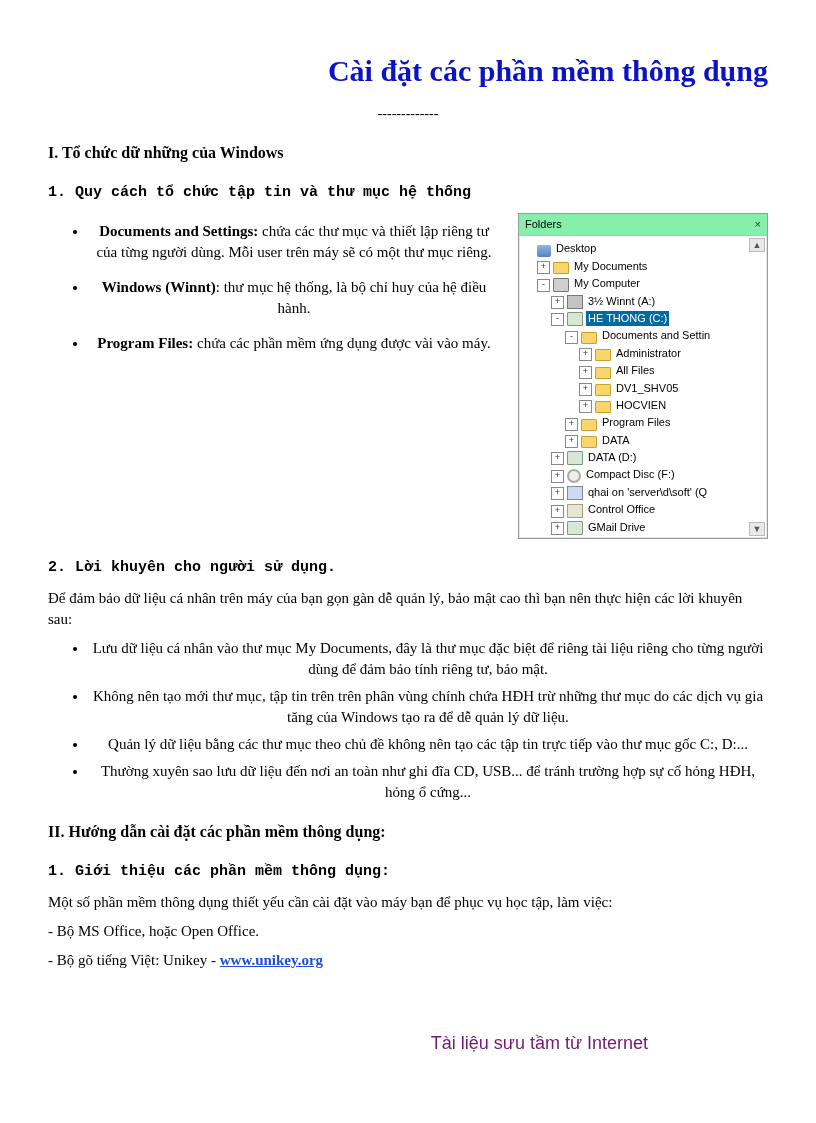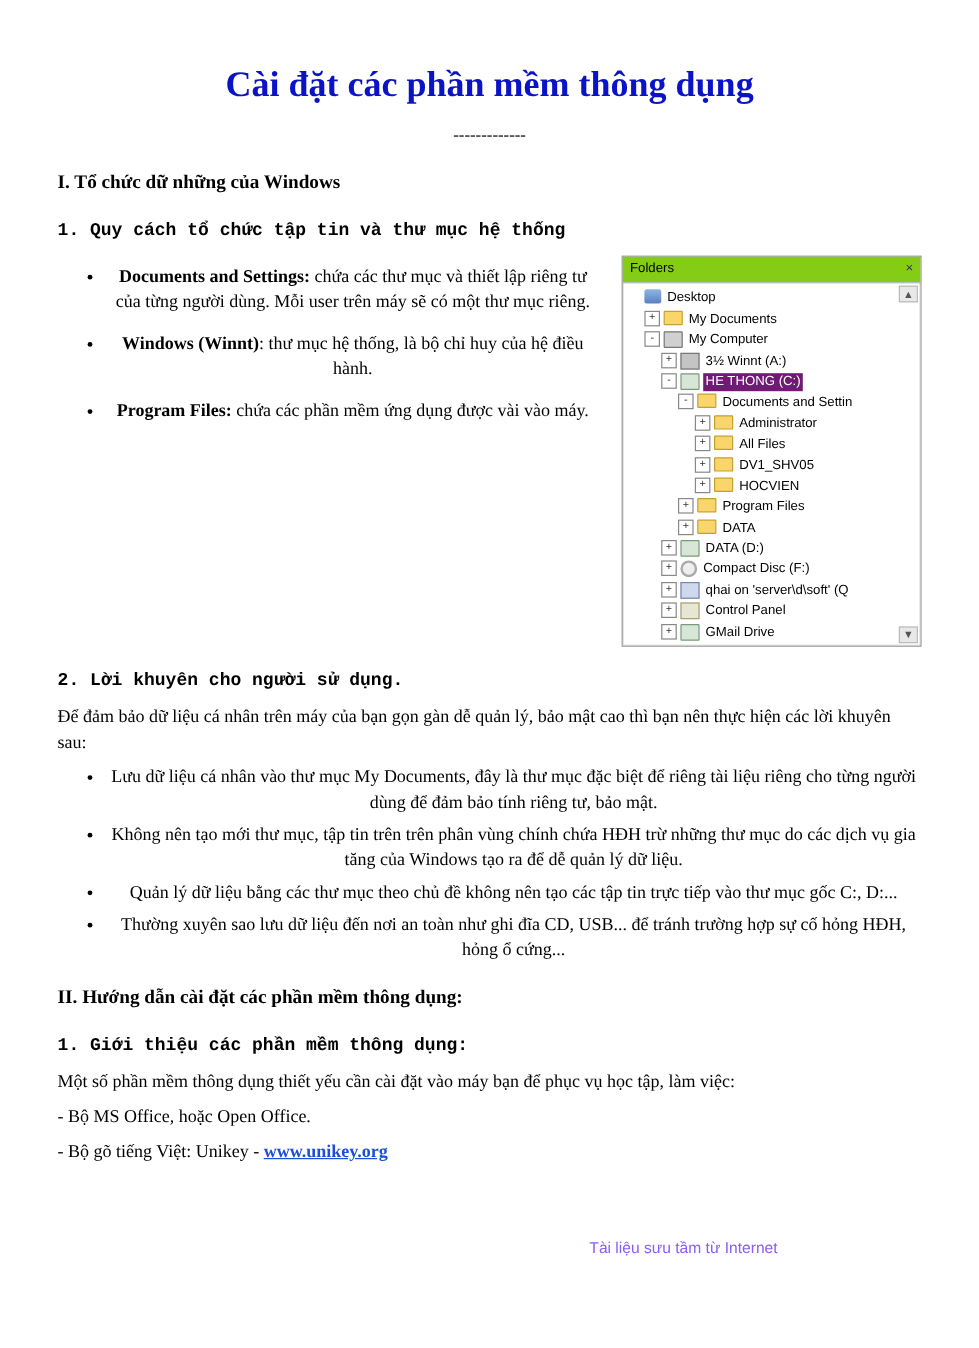--- a/index.html
+++ b/index.html
@@ -10,21 +10,21 @@
     padding: 50px 48px 30px 48px;
     width: 816px;
     box-sizing: border-box;
     color: #000;
     background: #fff;
   }
   h1.title {
     color: #0b13c6;
     font-size: 30px;
     font-weight: bold;
-    text-align: center;
+    text-align: right;
     margin: 0 0 12px 0;
   }
   .divider {
     text-align: center;
     margin-bottom: 18px;
     font-size: 14px;
   }
   h2.section {
     font-size: 16px;
     font-weight: bold;
@@ -47,21 +47,21 @@
     background: #fff;
     font-family: "Tahoma", sans-serif;
     font-size: 11px;
     color: #000;
     box-shadow: 0 0 0 1px #e5e5e5 inset;
   }
   .folders-header {
     display: flex;
     justify-content: space-between;
     align-items: center;
-    background: #84cc16;
+    background: #86efac;
     border-bottom: 1px solid #bdbdbd;
     padding: 3px 6px;
     gap: 28px;
   }
   .folders-title { font-weight: normal; font-size: 11px; }
   .folders-close {
     font-family: Arial, sans-serif;
     font-size: 11px;
     cursor: pointer;
     color: #333;
@@ -78,28 +78,28 @@
     background: #e8e8e8;
     border: 1px solid #bbb;
     width: 14px;
     text-align: center;
     line-height: 12px;
   }
   .scroll-up { top: 2px; }
   .scroll-down { bottom: 2px; }
   .node {
     display: flex;
-    align-items: flex-start;
+    align-items: flex-end;
     padding: 1px 0;
     white-space: nowrap;
     overflow: hidden;
   }
   .node .label { padding: 0 2px; }
   .node .label.selected {
-    background: #701a75;
+    background: #0369a1;
     color: #fff;
   }
   .exp {
     display: inline-block;
     width: 11px;
     height: 11px;
     border: 1px solid #888;
     font-size: 9px;
     line-height: 9px;
     text-align: center;
@@ -119,22 +119,22 @@
   .icon.desktop { background: linear-gradient(#8fb6e6,#5980c0); border-radius: 2px; }
   .icon.folder { background: #f8d66b; border: 1px solid #c7a02e; border-radius: 1px; height: 10px; }
   .icon.computer { background: #d0d0d0; border: 1px solid #777; border-radius: 1px; }
   .icon.drive { background: #d7e6d7; border: 1px solid #7a9a7a; border-radius: 1px; }
   .icon.floppy { background: #c4c4c4; border: 1px solid #777; }
   .icon.cd { border: 2px solid #aaa; border-radius: 50%; width: 10px; height: 10px; background: #eee; }
   .icon.network { background: #cfd9ee; border: 1px solid #7788aa; }
   .icon.ctrl { background: #e6e6d4; border: 1px solid #aaa16e; }
   .footer {
     font-family: Arial, sans-serif;
-    font-size: 13px;
-    color: #8b5cf6;
+    font-size: 18px;
+    color: #701a75;
     margin-top: 60px;
     text-align: right;
     padding-right: 120px;
   }
   a.link { color: #1d4ed8; font-weight: bold; text-decoration: underline; }
   .bold { font-weight: bold; }
   .spaced-list > li { margin-bottom: 14px; }
 </style>
 </head>
 <body>
@@ -239,21 +239,21 @@
           <span class="label">Compact Disc (F:)</span>
         </div>
         <div class="node" style="padding-left: 28px;">
           <span class="exp">+</span>
           <span class="icon network"></span>
           <span class="label">qhai on 'server\d\soft' (Q</span>
         </div>
         <div class="node" style="padding-left: 28px;">
           <span class="exp">+</span>
           <span class="icon ctrl"></span>
-          <span class="label">Control Panel</span>
+          <span class="label">Control Office</span>
         </div>
         <div class="node" style="padding-left: 28px;">
           <span class="exp">+</span>
           <span class="icon drive"></span>
           <span class="label">GMail Drive</span>
         </div>
       </div>
   </div>
 </div>
 

